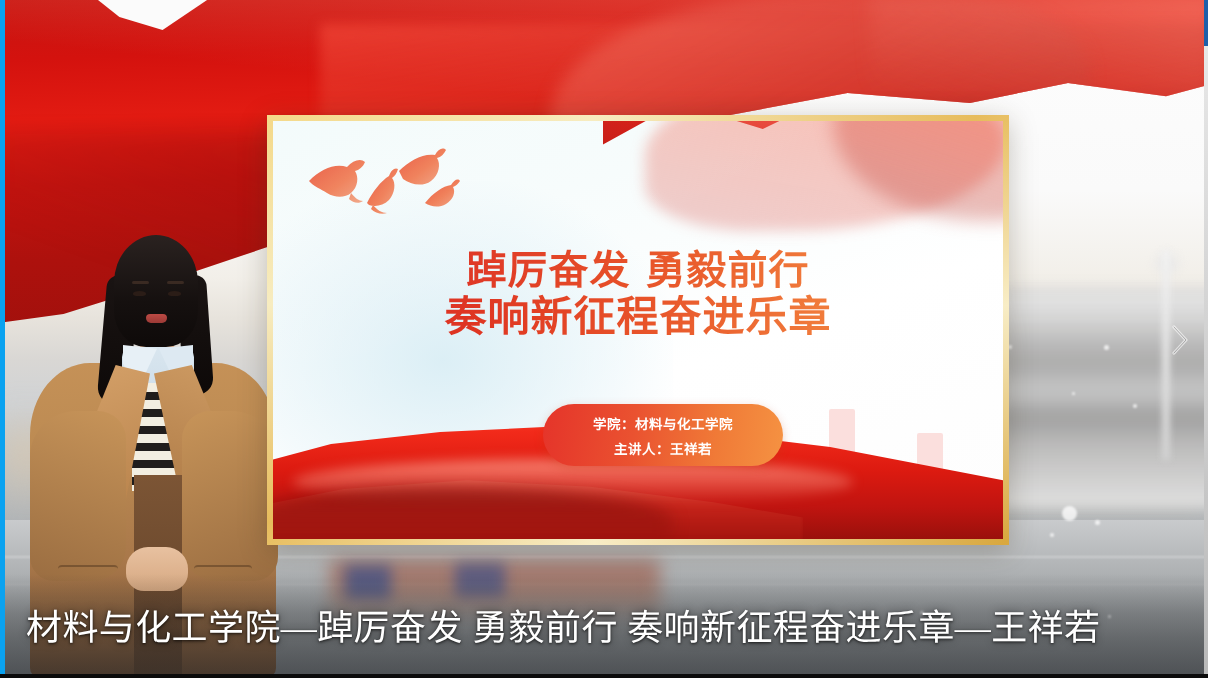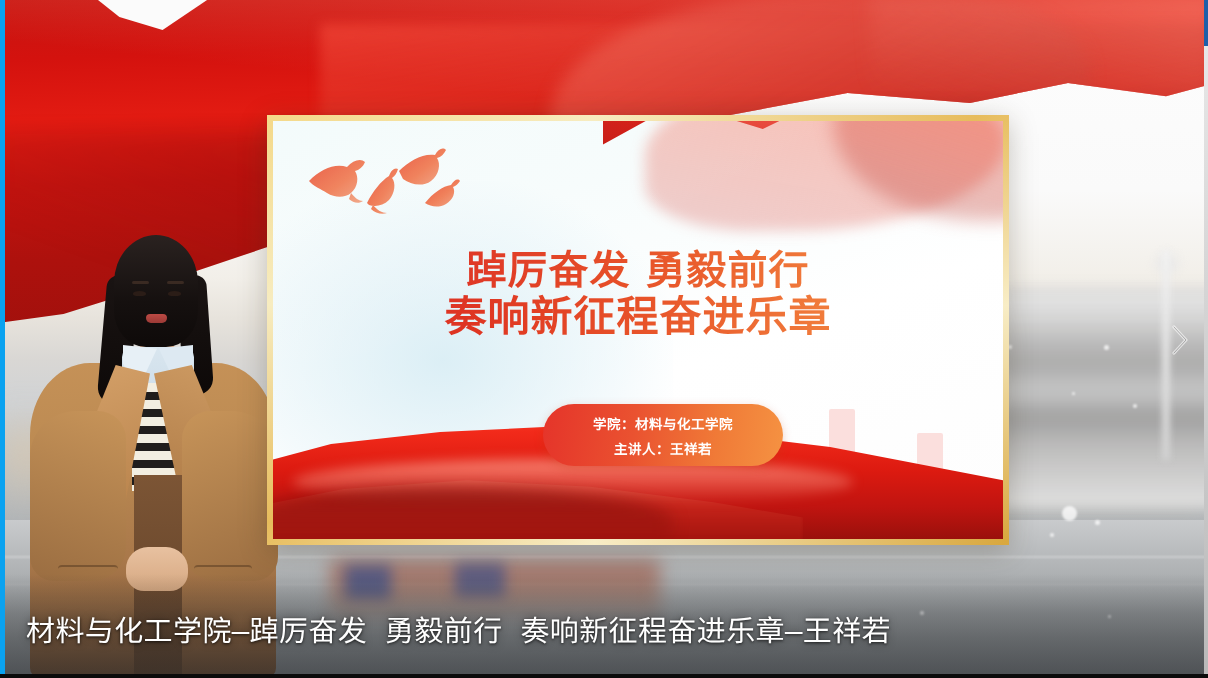--- a/index.html
+++ b/index.html
@@ -335,22 +335,22 @@
 
   
   .caption-scrim{
     position:absolute;left:0;bottom:0;width:1208px;height:104px;
     background:linear-gradient(180deg,rgba(40,44,48,0) 0%,rgba(40,44,48,.28) 38%,rgba(36,40,44,.55) 100%);
     pointer-events:none;
   }
   .caption{
     position:absolute;left:26px;bottom:28px;right:40px;
     color:#ffffff;
-    font-family:Liberation Mono, monospace;
-    font-size:29px;
+    font-family:Liberation Serif, serif;
+    font-size:36px;
     font-weight:400;
     letter-spacing:.4px;
     text-shadow:0 1px 3px rgba(0,0,0,.75),0 0 10px rgba(0,0,0,.45);
     white-space:nowrap;
   }
 
   
   .edge-left{
     position:absolute;left:0;top:0;width:5px;height:678px;
     background:#0aa2f0;

